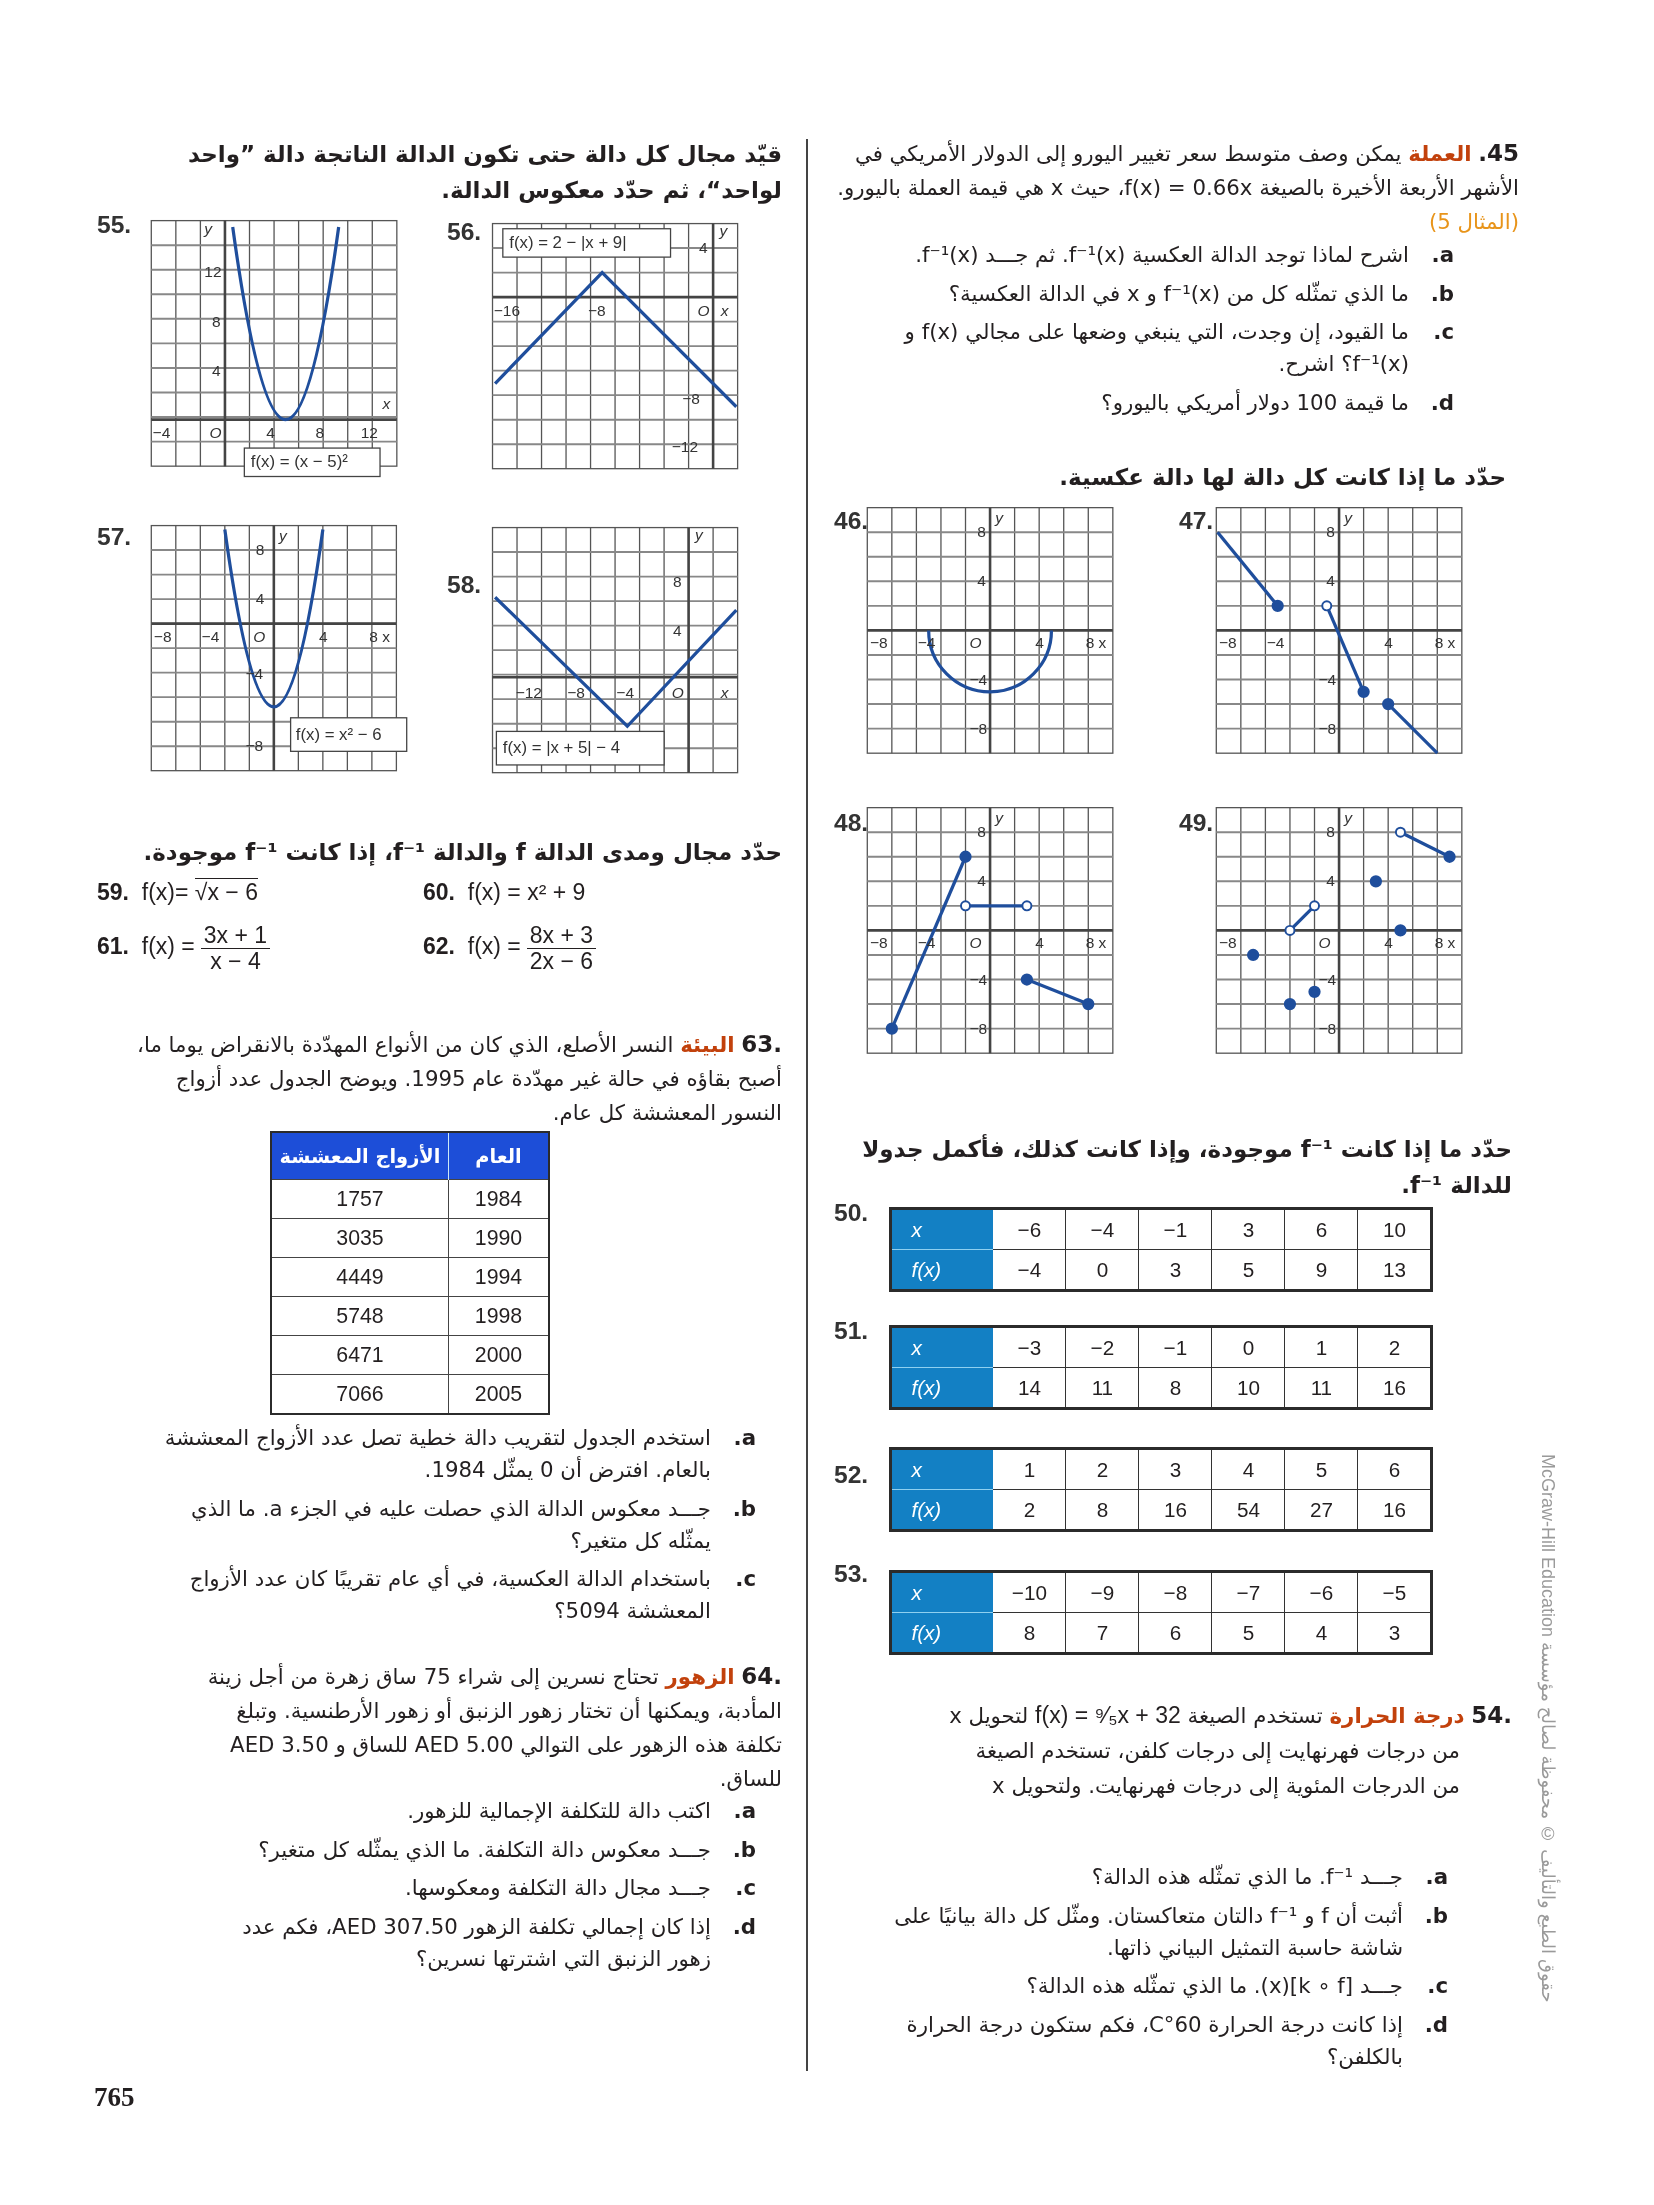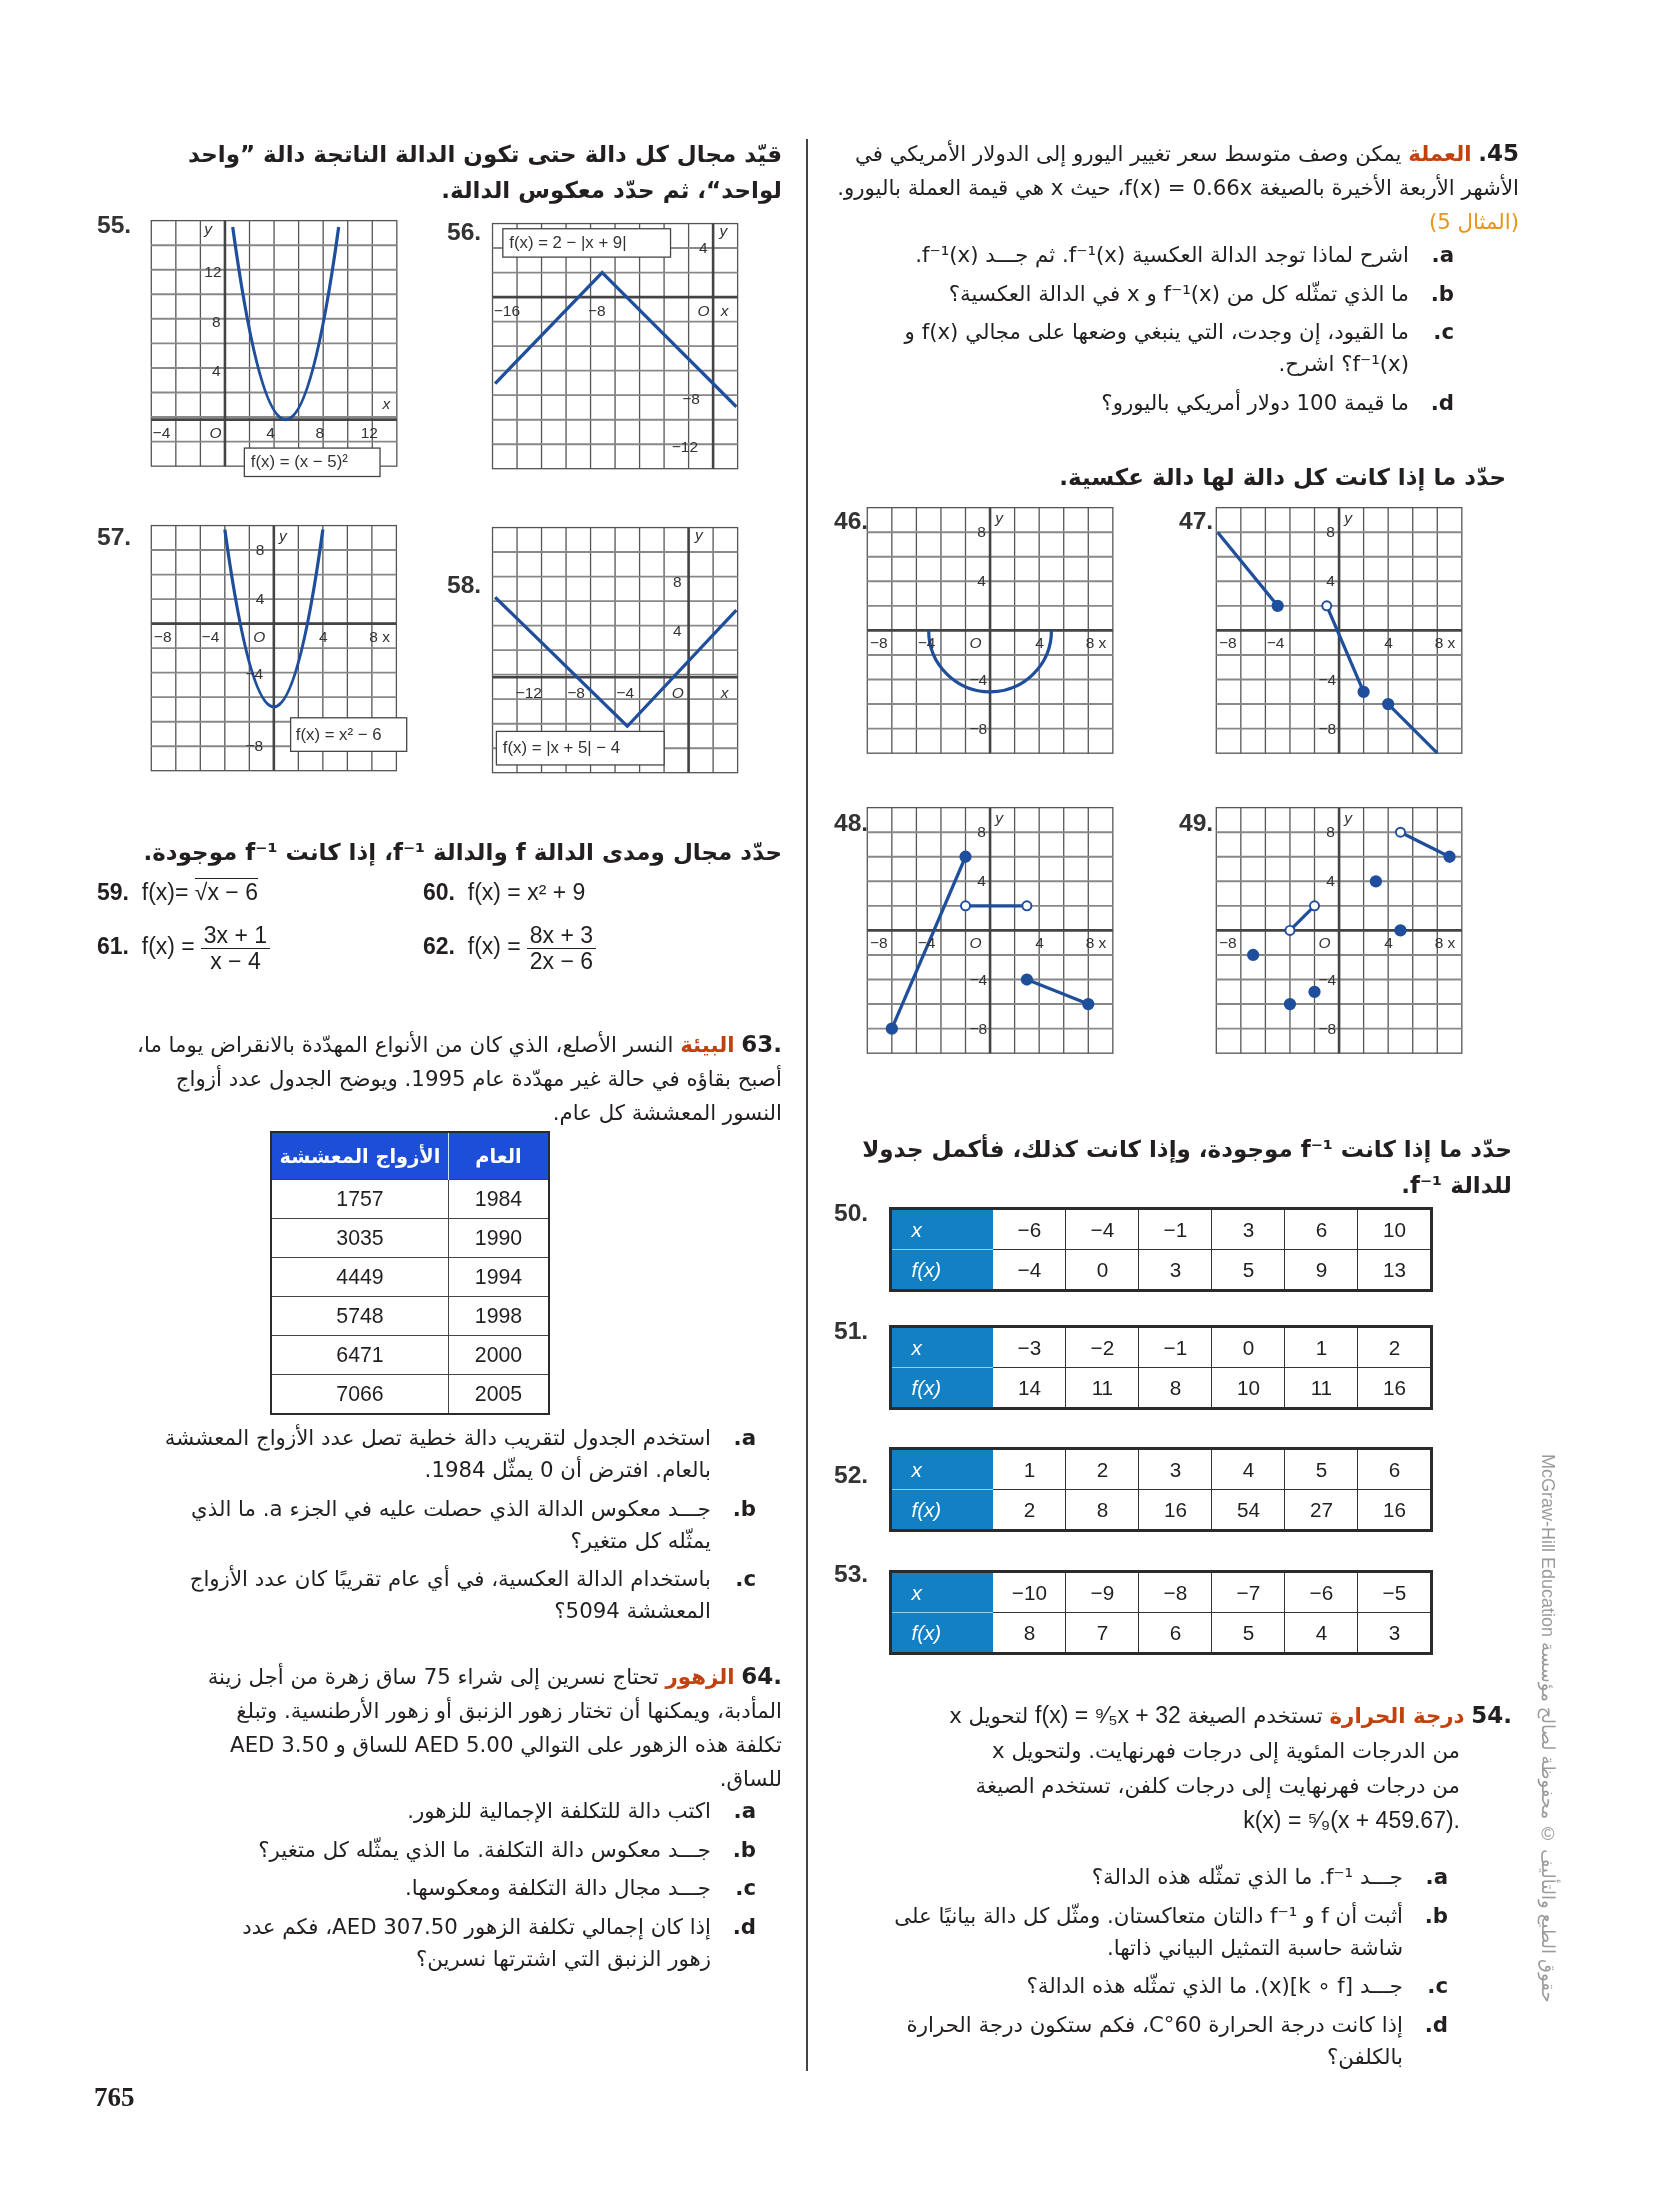--- a/index.html
+++ b/index.html
@@ -283,23 +283,22 @@
   </table>
 
 <div class="abs rtl txt" style="left:866px;top:1698px;width:646px;line-height:35px;">
   <div>
     <span class="num">.54</span>
     <span class="blue">درجة الحرارة</span>
     <span>تستخدم الصيغة</span>
     <span class="formula" dir="ltr">f(x) = ⁹⁄₅x + 32</span>
     <span>لتحويل x</span>
   </div>
+  <div style="padding-right:52px;">من درجات فهرنهايت إلى درجات كلفن، تستخدم الصيغة</div>
   <div style="padding-right:52px;">من الدرجات المئوية إلى درجات فهرنهايت. ولتحويل x</div>
-  <div style="padding-right:52px;">من درجات فهرنهايت إلى درجات كلفن، تستخدم الصيغة</div>
-  <div style="padding-right:52px;" class="formula" dir="rtl"><span dir="ltr">k(x) = ⁵⁄₉(x + 459.67).</span></div>
 </div>
 <div class="abs" style="left:866px;top:1861px;width:582px;">
   <div class="sub-item">
       <span class="lbl">a.</span>
       <span class="body">جـــد f⁻¹. ما الذي تمثّله هذه الدالة؟</span>
     </div>
   <div class="sub-item">
       <span class="lbl">b.</span>
       <span class="body">أثبت أن f و f⁻¹ دالتان متعاكستان. ومثّل كل دالة بيانيًا على شاشة حاسبة التمثيل البياني ذاتها.</span>
     </div>

